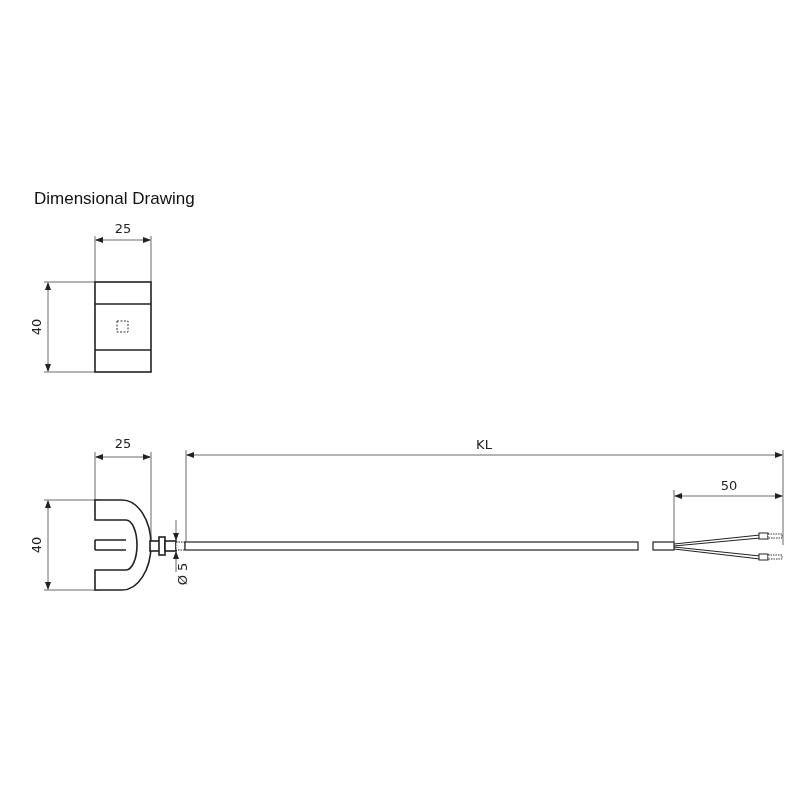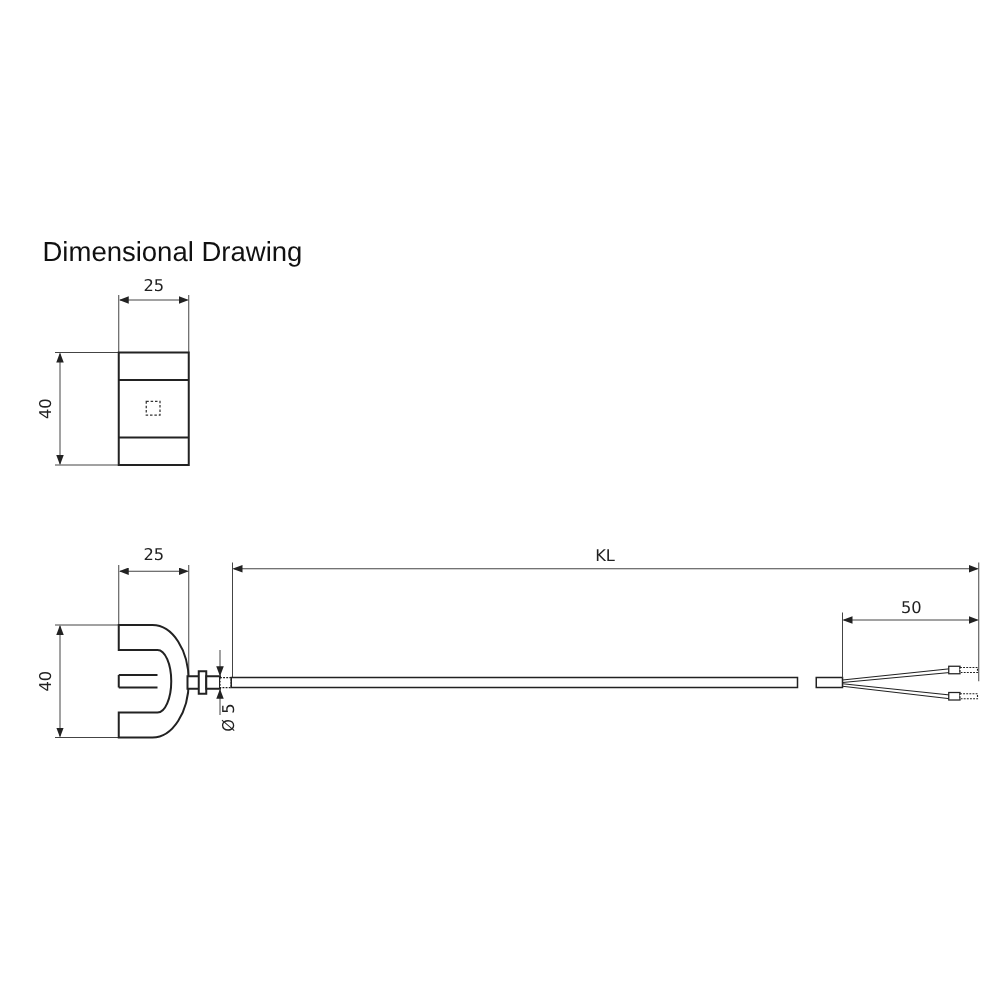--- a/index.html
+++ b/index.html
@@ -1,19 +1,19 @@
 <!DOCTYPE html>
 <html><head>
   <meta charset="utf-8">
   <style>
     html, body { margin: 0; padding: 0; background: #ffffff; }
     body { width: 800px; height: 800px; position: relative; overflow: hidden; }
     .title {
       position: absolute; left: 34px; top: 189px;
-      font-family: "Liberation Sans", sans-serif; font-size: 22px; color: #111111;
+      font-family: "Liberation Sans", sans-serif; font-size: 17px; color: #111111;
       white-space: nowrap;
     }
     svg { position: absolute; left: 0; top: 0; }
     .dimtxt { font-family: "DejaVu Sans", sans-serif; font-size: 13px; fill: #222222; }
     .thin { stroke: #444444; stroke-width: 0.8; fill: none; }
     .part { stroke: #222222; stroke-width: 1.6; fill: #ffffff; }
     .cable { stroke: #222222; stroke-width: 1.2; fill: #ffffff; }
   </style>
 </head>
 <body>

